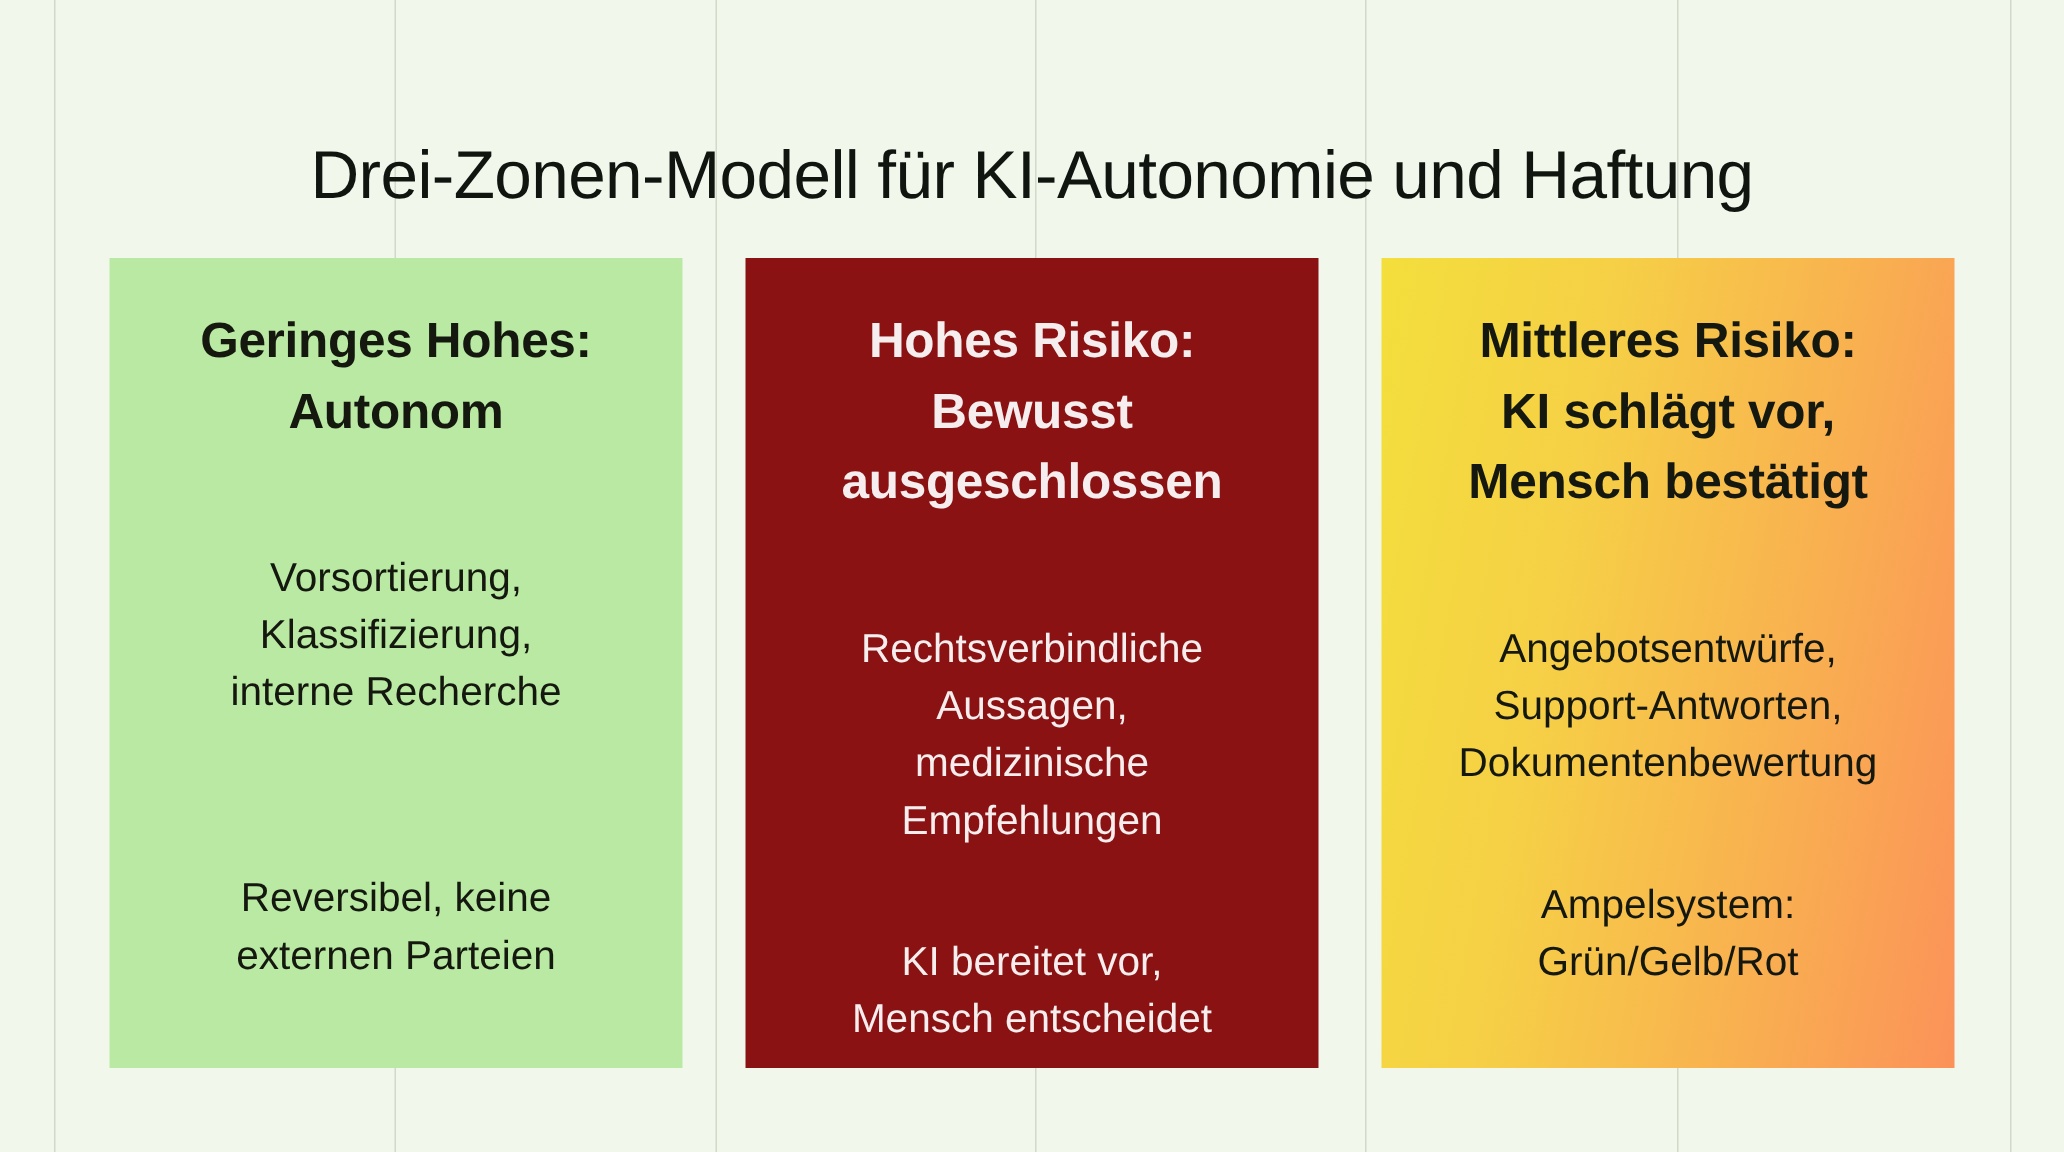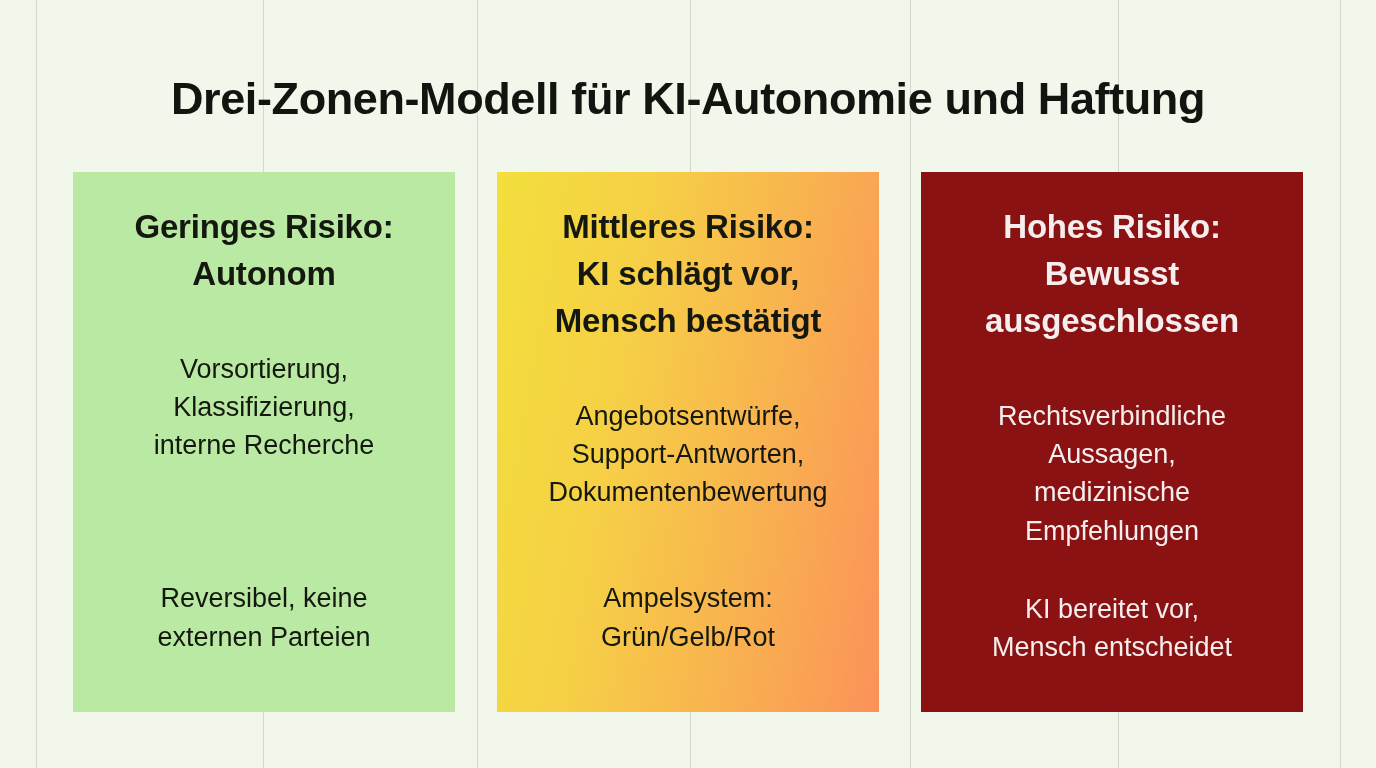--- a/index.html
+++ b/index.html
@@ -32,24 +32,24 @@
     width: 1px;
     background: #ccd4c6;
     opacity: .85;
     pointer-events: none;
   }
 
   .slide-title {
     position: absolute;
     left: 0;
     right: 0;
-    top: 44px;
+    top: 62px;
     text-align: center;
     font-size: 45px;
-    font-weight: 700;
+    font-weight: 400;
     letter-spacing: -0.4px;
     color: #111510;
     line-height: 1.12;
     white-space: nowrap;
   }
 
   .cards {
     position: absolute;
     left: 73px;
     top: 172px;
@@ -80,21 +80,21 @@
     font-weight: 700;
     line-height: 1.42;
     letter-spacing: -0.2px;
     margin: 0;
   }
 
   .card-body {
     font-size: 27px;
     font-weight: 400;
     line-height: 1.42;
-    margin: 0;
+    margin: 16px;
   }
 
   .card-footer {
     font-size: 27px;
     font-weight: 400;
     line-height: 1.42;
     margin: 0;
   }
 
   .gap-a { flex: 0 0 52px; }
@@ -115,55 +115,55 @@
   <div class="gridline" style="left:690px"></div>
   <div class="gridline" style="left:910px"></div>
   <div class="gridline" style="left:1118px"></div>
   <div class="gridline" style="left:1340px"></div>
 
   <h1 class="slide-title">Drei-Zonen-Modell für KI-Autonomie und Haftung</h1>
 
   <div class="cards">
 
     <section class="card card-zone-low">
-      <p class="card-title dark-text" style="white-space: pre-line;">Geringes Risiko:
+      <p class="card-title dark-text" style="white-space: pre-line;">Geringes Hohes:
 Autonom</p>
       <div class="gap-a"></div>
       <p class="card-body dark-text" style="white-space: pre-line;">Vorsortierung,
 Klassifizierung,
 interne Recherche</p>
       <div class="gap-b"></div>
       <p class="card-footer dark-text" style="white-space: pre-line; margin-top: 36px;">Reversibel, keine
 externen Parteien</p>
-      <div class="gap-c"></div>
-    </section>
-
-    <section class="card card-zone-medium">
-      <p class="card-title dark-text" style="white-space: pre-line;">Mittleres Risiko:
-KI schlägt vor,
-Mensch bestätigt</p>
-      <div class="gap-a"></div>
-      <p class="card-body dark-text" style="white-space: pre-line;">Angebotsentwürfe,
-Support-Antworten,
-Dokumentenbewertung</p>
-      <div class="gap-b"></div>
-      <p class="card-footer dark-text" style="white-space: pre-line;">Ampelsystem:
-Grün/Gelb/Rot</p>
       <div class="gap-c"></div>
     </section>
 
     <section class="card card-zone-high">
       <p class="card-title light-text" style="white-space: pre-line;">Hohes Risiko:
 Bewusst
 ausgeschlossen</p>
       <div class="gap-a"></div>
       <p class="card-body light-text" style="white-space: pre-line;">Rechtsverbindliche
 Aussagen,
 medizinische
 Empfehlungen</p>
       <div class="gap-b"></div>
       <p class="card-footer light-text" style="white-space: pre-line;">KI bereitet vor,
 Mensch entscheidet</p>
       <div class="gap-c"></div>
     </section>
 
+    <section class="card card-zone-medium">
+      <p class="card-title dark-text" style="white-space: pre-line;">Mittleres Risiko:
+KI schlägt vor,
+Mensch bestätigt</p>
+      <div class="gap-a"></div>
+      <p class="card-body dark-text" style="white-space: pre-line;">Angebotsentwürfe,
+Support-Antworten,
+Dokumentenbewertung</p>
+      <div class="gap-b"></div>
+      <p class="card-footer dark-text" style="white-space: pre-line;">Ampelsystem:
+Grün/Gelb/Rot</p>
+      <div class="gap-c"></div>
+    </section>
+
   </div>
 </div>
 
 </body></html>

